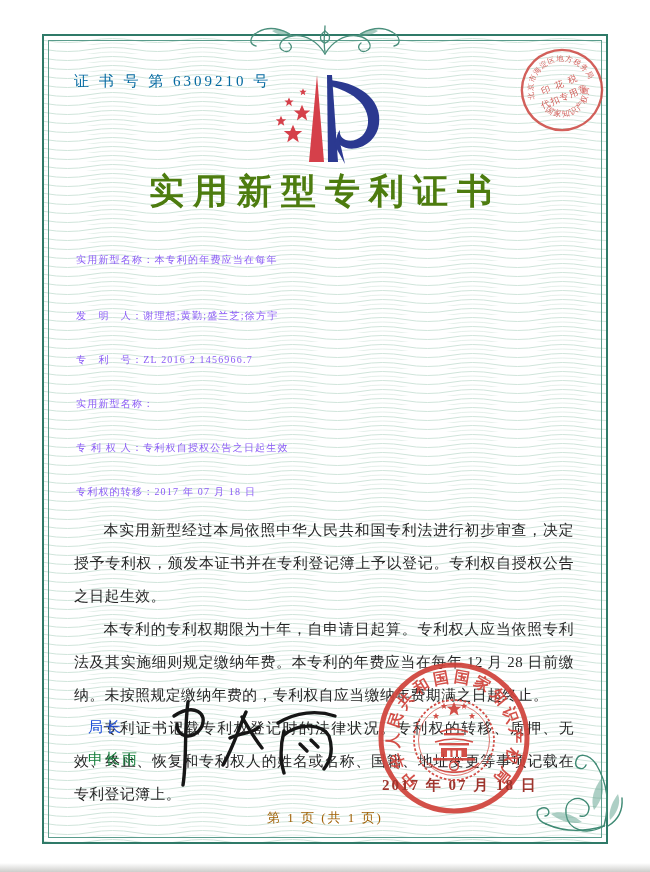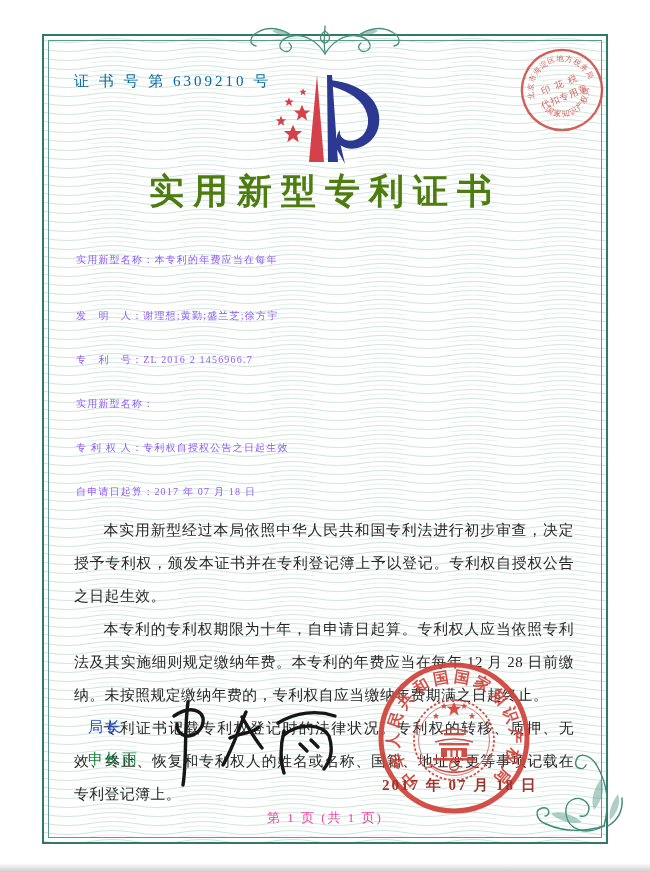--- a/index.html
+++ b/index.html
@@ -46,21 +46,21 @@
   .director-name  { position:absolute; left:88px; top:750px; font-size:15px;
     letter-spacing:2px; color:#15803d; font-weight:500; }
   .signature { position:absolute; left:150px; top:686px; }
 
   .seal { position:absolute; left:368px; top:652px; opacity:.92; }
   .seal text, .seal textPath { fill:#d0423a; font-family:"Liberation Serif","DejaVu Serif",serif; }
   .seal-date { position:absolute; left:382px; top:776px; font-size:15px; font-weight:600;
     letter-spacing:2px; color:#9e352d; }
 
   .footer { position:absolute; left:0; top:809px; width:100%; text-align:center;
-    font-size:13px; letter-spacing:2px; color:#ec4899; }
+    font-size:13px; letter-spacing:2px; color:#a16207; }
 
   .scan-edge { position:absolute; left:0; bottom:0; width:100%; height:9px;
     background:linear-gradient(to bottom, rgba(255,255,255,0), rgba(125,125,118,.38)); }
 </style>
 </head>
 <body>
 
 <div class="page">
 
   <svg class="waves-bg" width="650" height="872">
@@ -164,21 +164,21 @@
       <span class="fvalue">ZL 2016 2 1456966.7</span>
     </div>
     <div class="field">
       <span class="flabel">实用新型名称：</span>
     </div>
     <div class="field">
       <span class="flabel">专 利 权 人：</span>
       <span class="fvalue">专利权自授权公告之日起生效</span>
     </div>
     <div class="field">
-      <span class="flabel">自申请日起算：</span>
+      <span class="flabel">专利权的转移：</span>
       <span class="fvalue">2017 年 07 月 18 日</span>
     </div>
   </div>
 
   <div class="paras">
     <p>本实用新型经过本局依照中华人民共和国专利法进行初步审查，决定授予专利权，颁发本证书并在专利登记簿上予以登记。专利权自授权公告之日起生效。</p>
     <p>本专利的专利权期限为十年，自申请日起算。专利权人应当依照专利法及其实施细则规定缴纳年费。本专利的年费应当在每年 12 月 28 日前缴纳。未按照规定缴纳年费的，专利权自应当缴纳年费期满之日起终止。</p>
     <p>专利证书记载专利权登记时的法律状况。专利权的转移、质押、无效、终止、恢复和专利权人的姓名或名称、国籍、地址变更等事项记载在专利登记簿上。</p>
   </div>
 

